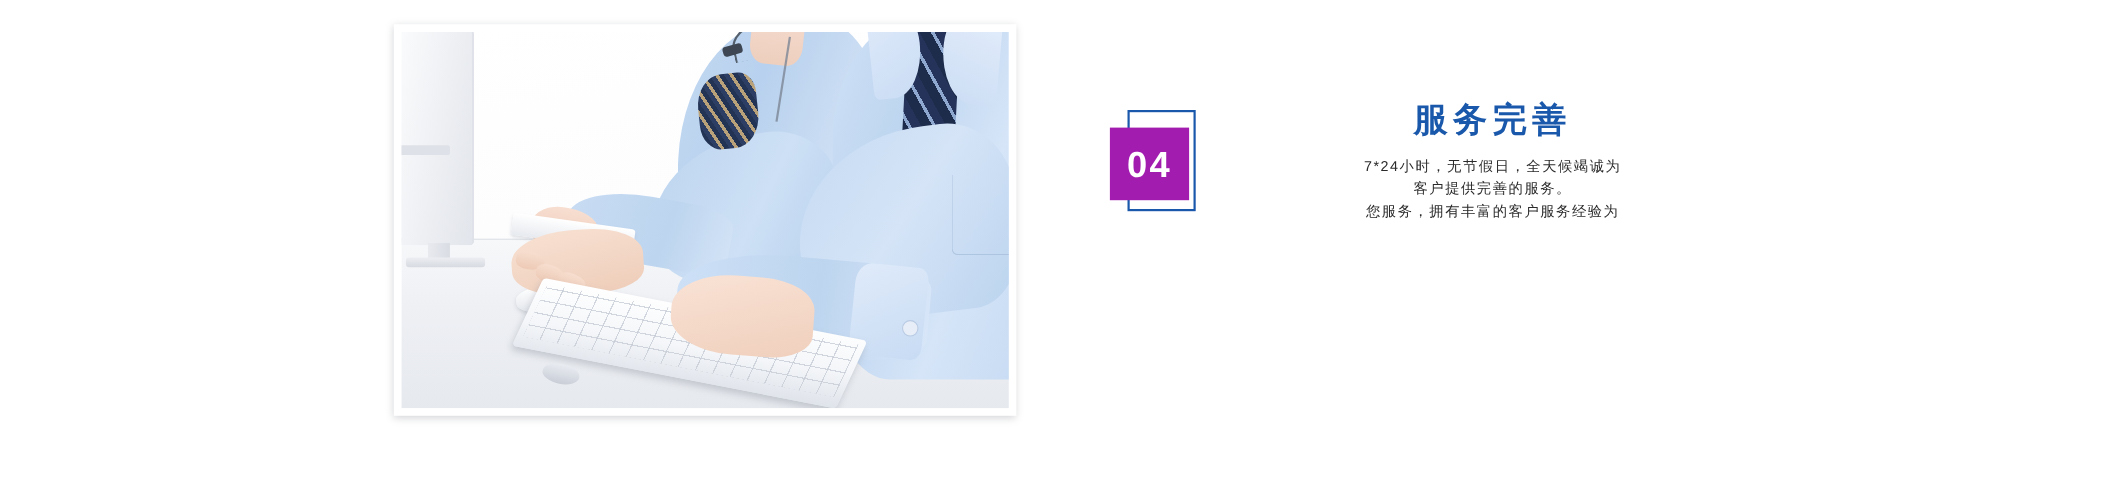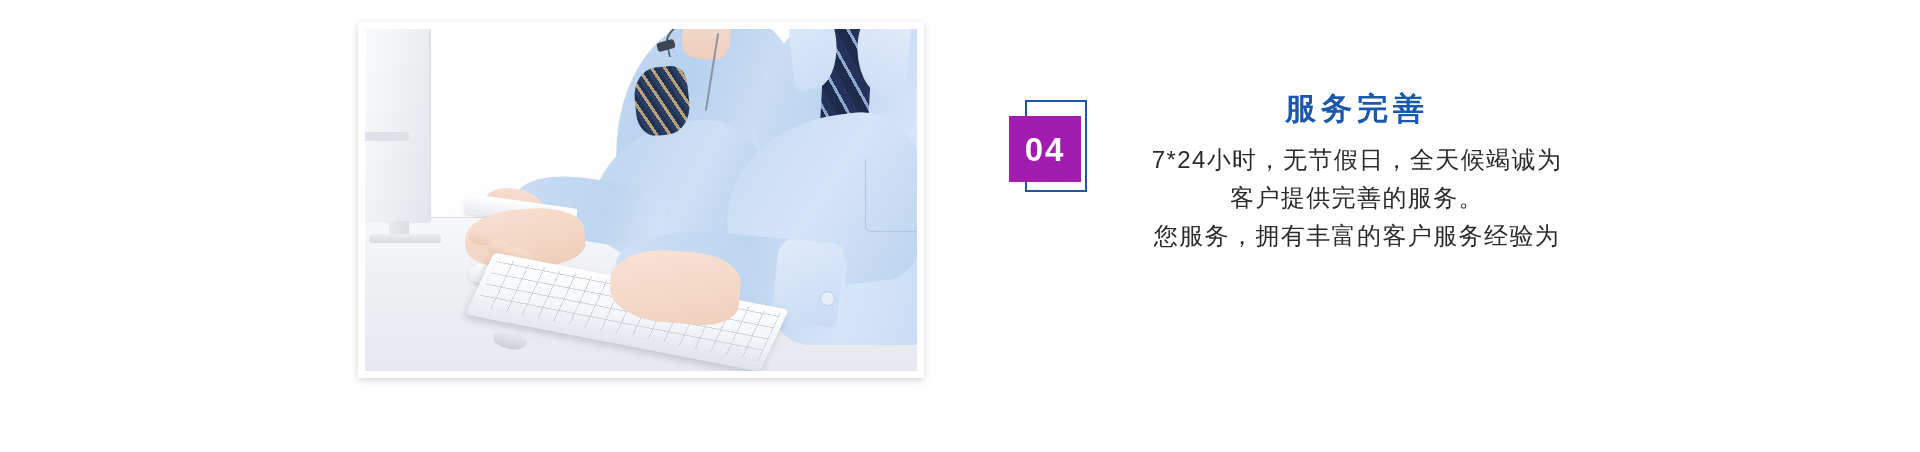--- a/index.html
+++ b/index.html
@@ -434,21 +434,21 @@
     color: #1a58ab;
     font-size: 31px;
     font-weight: 700;
     letter-spacing: 5px;
     line-height: 1.25;
     margin: 0 0 12px 0;
     white-space: nowrap;
   }
   .body-text {
     color: #2b2b2b;
-    font-size: 24px;
+    font-size: 13px;
     line-height: 1.58;
     letter-spacing: 1.4px;
     margin: 0;
   }
   .body-line {
     display: block;
     white-space: nowrap;
   }
 </style>
 </head>

